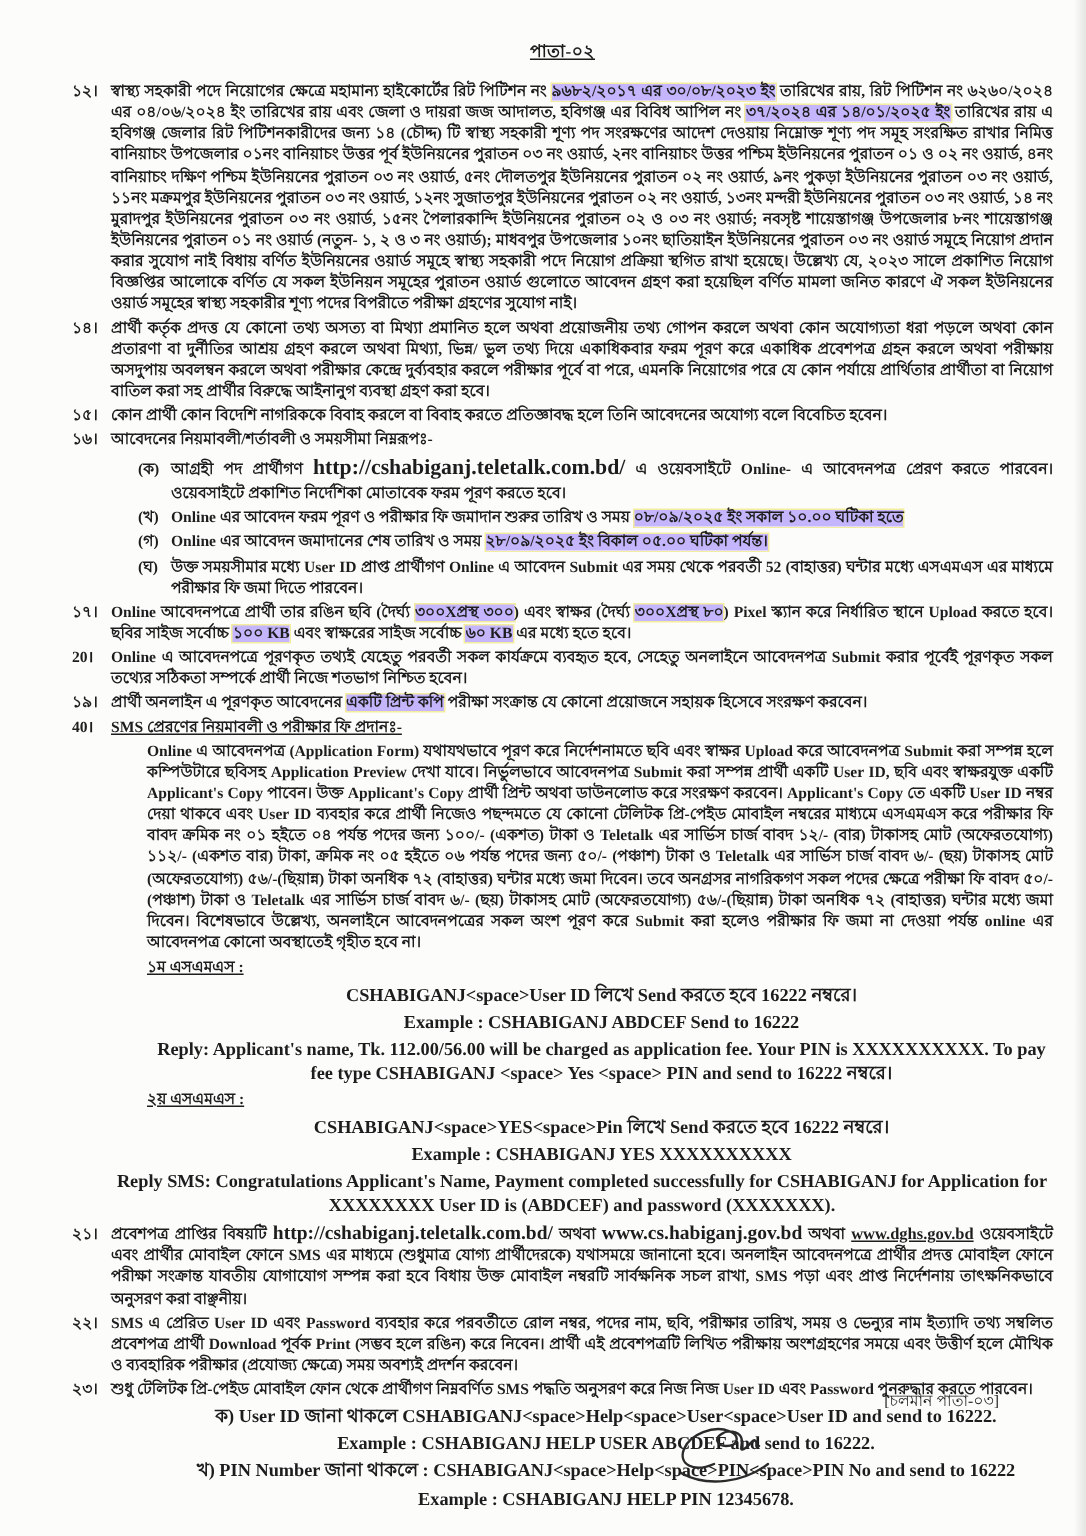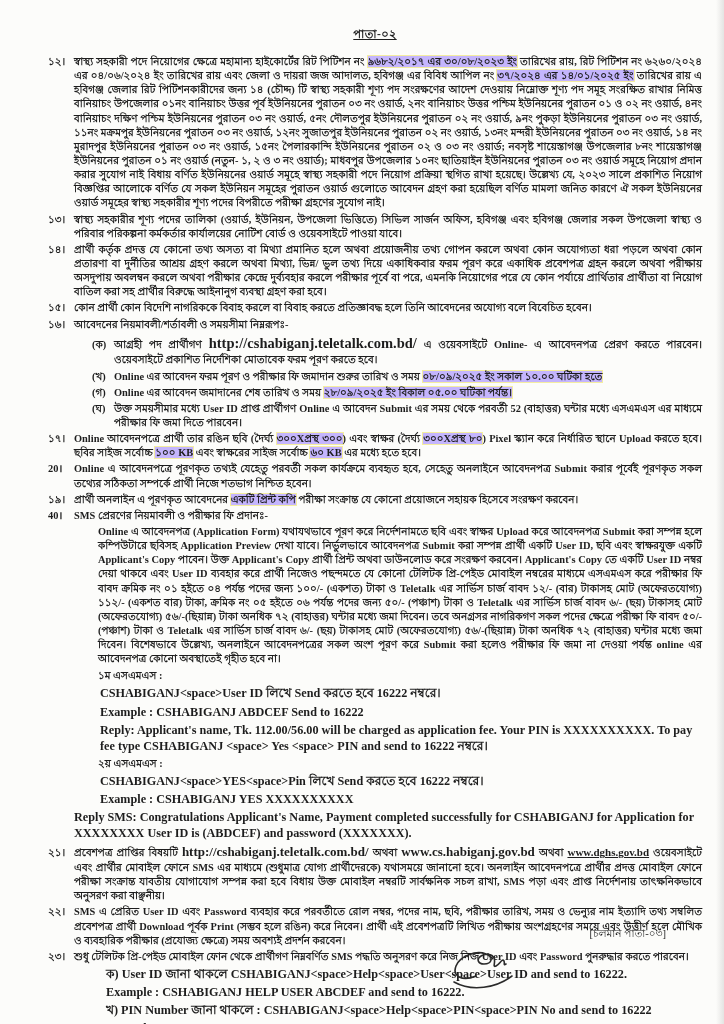--- a/index.html
+++ b/index.html
@@ -34,42 +34,41 @@
   }
   .num{display:inline-block;width:26px;margin-left:-26px;}
   .ind0{padding-left:26px;}
   .ind1{padding-left:66px;}
   .ind1 .num{width:22px;margin-left:-22px;}
   .pA{padding-left:50px;}   
   .pB{padding-left:52px;}   
   .pC{padding-left:58px;}   
   .sg-n{}
   .sg-hl{background:#c4b5fd;box-shadow:0 0 0 1px #f4eda0;}
-  .sg-bu{font-weight:bold;}
+  .sg-bu{font-weight:bold;text-decoration:underline;}
   .sg-b{font-weight:bold;}
   .sg-url1{font-family:"Liberation Serif",serif;font-size:14.5px;font-weight:bold;}
   .sg-url2{font-family:"Liberation Serif",serif;font-size:13px;font-weight:bold;}
   .sg-url2u{font-family:"Liberation Serif",serif;font-size:11px;font-weight:bold;text-decoration:underline;}
   .sg-lat{font-family:"Liberation Serif",serif;font-size:12.2px;font-weight:bold;}
-  .blk-lat{font-size:12.2px;line-height:1.32;text-align:left;font-weight:bold;}
+  .blk-lat{font-size:12.2px;line-height:1.32;text-align:center;font-weight:bold;}
   .blk-head{margin-top:3px;}
   .doc-footer{
     position:absolute;right:58px;top:926px;
     font-size:10.5px;font-weight:400;
   }
   .signature{position:absolute;left:424px;top:942px;width:96px;height:62px;}
 </style>
 </head>
 <body>
 
 <div class="page">
   <div class="doc-header">পাতা-০২</div>
   <div id="blocks-root">
       <div class="block ind0"><span class="num">১২।</span><span class="sg-n">স্বাস্থ্য সহকারী পদে নিয়োগের ক্ষেত্রে মহামান্য হাইকোর্টের রিট পিটিশন নং </span><span class="sg-hl">৯৬৮২/২০১৭ এর ৩০/০৮/২০২৩ ইং</span><span class="sg-n"> তারিখের রায়, রিট পিটিশন নং ৬২৬০/২০২৪ এর ০৪/০৬/২০২৪ ইং তারিখের রায় এবং জেলা ও দায়রা জজ আদালত, হবিগঞ্জ এর বিবিধ আপিল নং </span><span class="sg-hl">৩৭/২০২৪ এর ১৪/০১/২০২৫ ইং</span><span class="sg-n"> তারিখের রায় এ হবিগঞ্জ জেলার রিট পিটিশনকারীদের জন্য ১৪ (চৌদ্দ) টি স্বাস্থ্য সহকারী শূণ্য পদ সংরক্ষণের আদেশ দেওয়ায় নিম্নোক্ত শূণ্য পদ সমূহ সংরক্ষিত রাখার নিমিত্ত বানিয়াচং উপজেলার ০১নং বানিয়াচং উত্তর পূর্ব ইউনিয়নের পুরাতন ০৩ নং ওয়ার্ড, ২নং বানিয়াচং উত্তর পশ্চিম ইউনিয়নের পুরাতন ০১ ও ০২ নং ওয়ার্ড, ৪নং বানিয়াচং দক্ষিণ পশ্চিম ইউনিয়নের পুরাতন ০৩ নং ওয়ার্ড, ৫নং দৌলতপুর ইউনিয়নের পুরাতন ০২ নং ওয়ার্ড, ৯নং পুকড়া ইউনিয়নের পুরাতন ০৩ নং ওয়ার্ড, ১১নং মক্রমপুর ইউনিয়নের পুরাতন ০৩ নং ওয়ার্ড, ১২নং সুজাতপুর ইউনিয়নের পুরাতন ০২ নং ওয়ার্ড, ১৩নং মন্দরী ইউনিয়নের পুরাতন ০৩ নং ওয়ার্ড, ১৪ নং মুরাদপুর ইউনিয়নের পুরাতন ০৩ নং ওয়ার্ড, ১৫নং পৈলারকান্দি ইউনিয়নের পুরাতন ০২ ও ০৩ নং ওয়ার্ড; নবসৃষ্ট শায়েস্তাগঞ্জ উপজেলার ৮নং শায়েস্তাগঞ্জ ইউনিয়নের পুরাতন ০১ নং ওয়ার্ড (নতুন- ১, ২ ও ৩ নং ওয়ার্ড); মাধবপুর উপজেলার ১০নং ছাতিয়াইন ইউনিয়নের পুরাতন ০৩ নং ওয়ার্ড সমূহে নিয়োগ প্রদান করার সুযোগ নাই বিধায় বর্ণিত ইউনিয়নের ওয়ার্ড সমূহে স্বাস্থ্য সহকারী পদে নিয়োগ প্রক্রিয়া স্থগিত রাখা হয়েছে। উল্লেখ্য যে, ২০২৩ সালে প্রকাশিত নিয়োগ বিজ্ঞপ্তির আলোকে বর্ণিত যে সকল ইউনিয়ন সমূহের পুরাতন ওয়ার্ড গুলোতে আবেদন গ্রহণ করা হয়েছিল বর্ণিত মামলা জনিত কারণে ঐ সকল ইউনিয়নের ওয়ার্ড সমূহের স্বাস্থ্য সহকারীর শূণ্য পদের বিপরীতে পরীক্ষা গ্রহণের সুযোগ নাই।</span></div>
-      <div class="block ind0"><span class="num">১৩।</span><span class="sg-n">স্বাস্থ্য সহকারীর শূণ্য পদের তালিকা (ওয়ার্ড, ইউনিয়ন, উপজেলা ভিত্তিতে) সিভিল সার্জন অফিস, হবিগঞ্জ এবং হবিগঞ্জ জেলার সকল উপজেলা স্বাস্থ্য ও পরিবার পরিকল্পনা কর্মকর্তার কার্যালয়ের নোটিশ বোর্ড ও ওয়েবসাইটে পাওয়া যাবে।</span></div>
       <div class="block ind0"><span class="num">১৪।</span><span class="sg-n">প্রার্থী কর্তৃক প্রদত্ত যে কোনো তথ্য অসত্য বা মিথ্যা প্রমানিত হলে অথবা প্রয়োজনীয় তথ্য গোপন করলে অথবা কোন অযোগ্যতা ধরা পড়লে অথবা কোন প্রতারণা বা দুর্নীতির আশ্রয় গ্রহণ করলে অথবা মিথ্যা, ভিন্ন/ ভুল তথ্য দিয়ে একাধিকবার ফরম পূরণ করে একাধিক প্রবেশপত্র গ্রহন করলে অথবা পরীক্ষায় অসদুপায় অবলম্বন করলে অথবা পরীক্ষার কেন্দ্রে দুর্ব্যবহার করলে পরীক্ষার পূর্বে বা পরে, এমনকি নিয়োগের পরে যে কোন পর্যায়ে প্রার্থিতার প্রার্থীতা বা নিয়োগ বাতিল করা সহ প্রার্থীর বিরুদ্ধে আইনানুগ ব্যবস্থা গ্রহণ করা হবে।</span></div>
       <div class="block ind0"><span class="num">১৫।</span><span class="sg-n">কোন প্রার্থী কোন বিদেশি নাগরিককে বিবাহ করলে বা বিবাহ করতে প্রতিজ্ঞাবদ্ধ হলে তিনি আবেদনের অযোগ্য বলে বিবেচিত হবেন।</span></div>
       <div class="block ind0"><span class="num">১৬।</span><span class="sg-b">আবেদনের নিয়মাবলী/শর্তাবলী ও সময়সীমা নিম্নরূপঃ-</span></div>
       <div class="block ind1"><span class="num">(ক)</span><span class="sg-n">আগ্রহী পদ প্রার্থীগণ </span><span class="sg-url1">http://cshabiganj.teletalk.com.bd/</span><span class="sg-n"> এ ওয়েবসাইটে Online- এ আবেদনপত্র প্রেরণ করতে পারবেন। ওয়েবসাইটে প্রকাশিত নির্দেশিকা মোতাবেক ফরম পূরণ করতে হবে।</span></div>
       <div class="block ind1"><span class="num">(খ)</span><span class="sg-n">Online এর আবেদন ফরম পূরণ ও পরীক্ষার ফি জমাদান শুরুর তারিখ ও সময় </span><span class="sg-hl">০৮/০৯/২০২৫ ইং সকাল ১০.০০ ঘটিকা হতে</span></div>
       <div class="block ind1"><span class="num">(গ)</span><span class="sg-n">Online এর আবেদন জমাদানের শেষ তারিখ ও সময় </span><span class="sg-hl">২৮/০৯/২০২৫ ইং বিকাল ০৫.০০ ঘটিকা পর্যন্ত।</span></div>
       <div class="block ind1"><span class="num">(ঘ)</span><span class="sg-n">উক্ত সময়সীমার মধ্যে User ID প্রাপ্ত প্রার্থীগণ Online এ আবেদন Submit এর সময় থেকে পরবর্তী 52 (বাহাত্তর) ঘন্টার মধ্যে এসএমএস এর মাধ্যমে পরীক্ষার ফি জমা দিতে পারবেন।</span></div>
       <div class="block ind0"><span class="num">১৭।</span><span class="sg-n">Online আবেদনপত্রে প্রার্থী তার রঙিন ছবি (দৈর্ঘ্য </span><span class="sg-hl">৩০০Xপ্রস্থ ৩০০</span><span class="sg-n">) এবং স্বাক্ষর (দৈর্ঘ্য </span><span class="sg-hl">৩০০Xপ্রস্থ ৮০</span><span class="sg-n">) Pixel স্ক্যান করে নির্ধারিত স্থানে Upload করতে হবে। ছবির সাইজ সর্বোচ্চ </span><span class="sg-hl">১০০ KB</span><span class="sg-n"> এবং স্বাক্ষরের সাইজ সর্বোচ্চ </span><span class="sg-hl">৬০ KB</span><span class="sg-n"> এর মধ্যে হতে হবে।</span></div>
       <div class="block ind0"><span class="num">20।</span><span class="sg-n">Online এ আবেদনপত্রে পূরণকৃত তথ্যই যেহেতু পরবর্তী সকল কার্যক্রমে ব্যবহৃত হবে, সেহেতু অনলাইনে আবেদনপত্র Submit করার পূর্বেই পূরণকৃত সকল তথ্যের সঠিকতা সম্পর্কে প্রার্থী নিজে শতভাগ নিশ্চিত হবেন।</span></div>
       <div class="block ind0"><span class="num">১৯।</span><span class="sg-n">প্রার্থী অনলাইন এ পূরণকৃত আবেদনের </span><span class="sg-hl">একটি প্রিন্ট কপি</span><span class="sg-n"> পরীক্ষা সংক্রান্ত যে কোনো  প্রয়োজনে সহায়ক হিসেবে সংরক্ষণ করবেন।</span></div>

